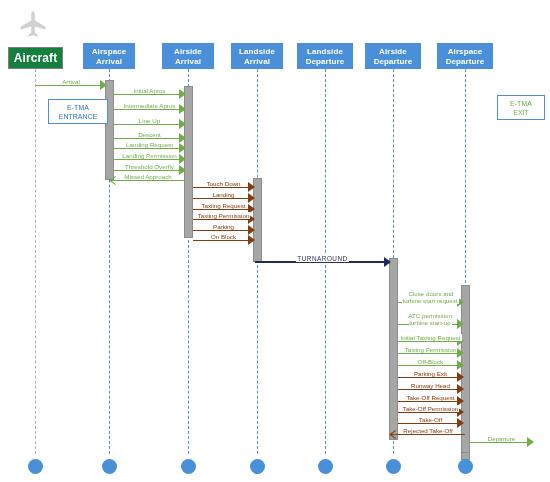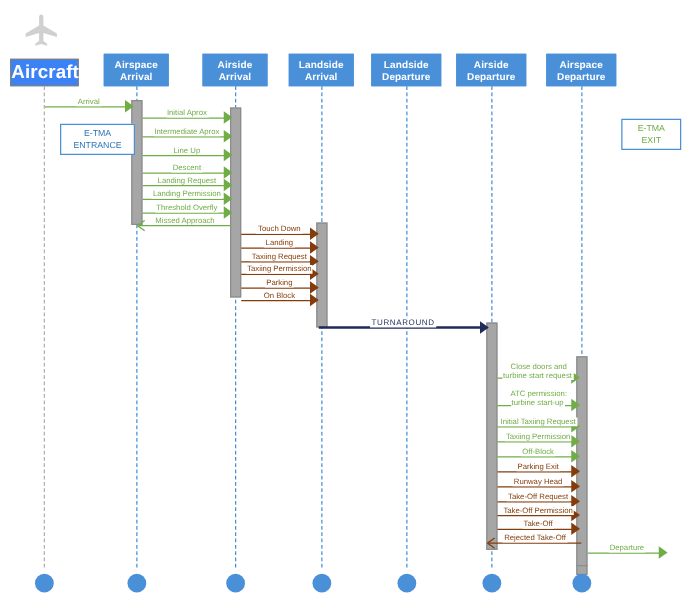--- a/index.html
+++ b/index.html
@@ -21,24 +21,24 @@
     color: #ffffff;
     font-size: 8px;
     font-weight: bold;
     line-height: 10px;
     padding-top: 3px;
     letter-spacing: .1px;
     background: #4A90D9;
     border: 1px solid #4A90D9;
   }
   .lifeline-head.actor-head {
-    background: #3b82f6;
+    background: #15803d;
     border: 1px solid #7F7F7F;
     color: #ffffff;
-    font-size: 15px;
+    font-size: 12px;
     line-height: 20px;
     padding-top: 0;
   }
   .lifeline-head span { display: block; }
   
   .lifeline {
     position: absolute;
     width: 0;
     border-left: 1.5px dashed #4A90D9;
   }

